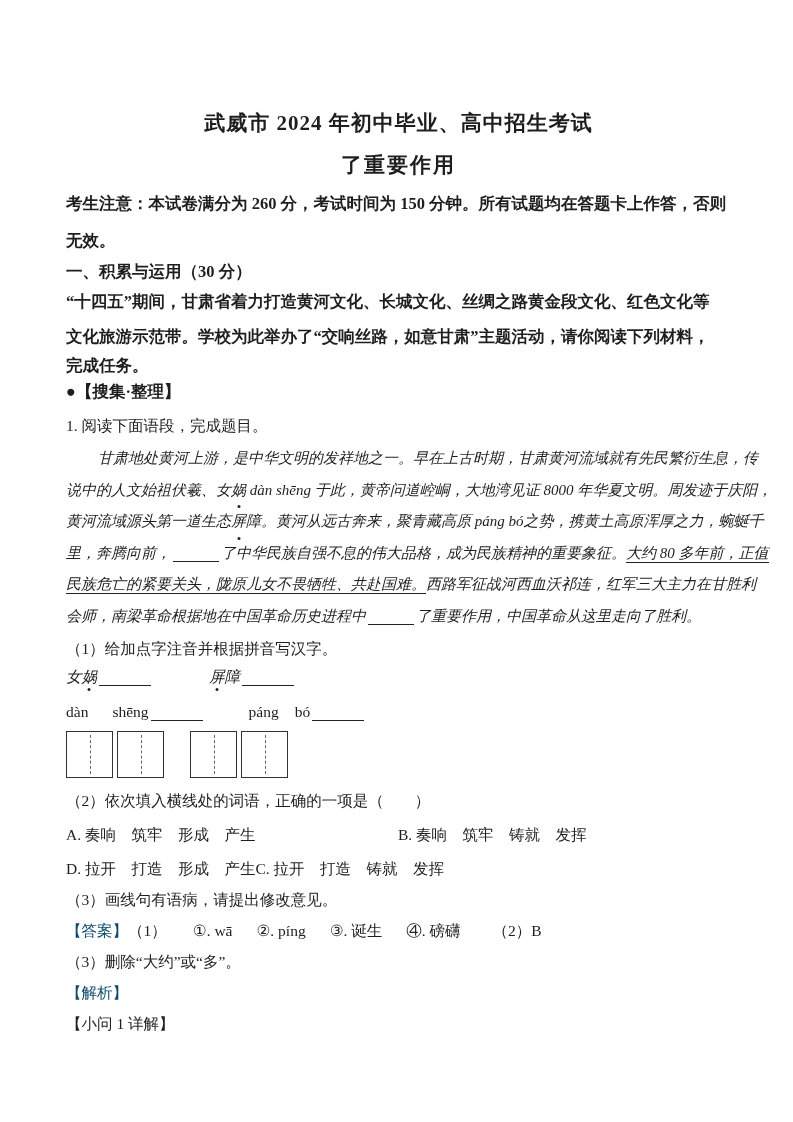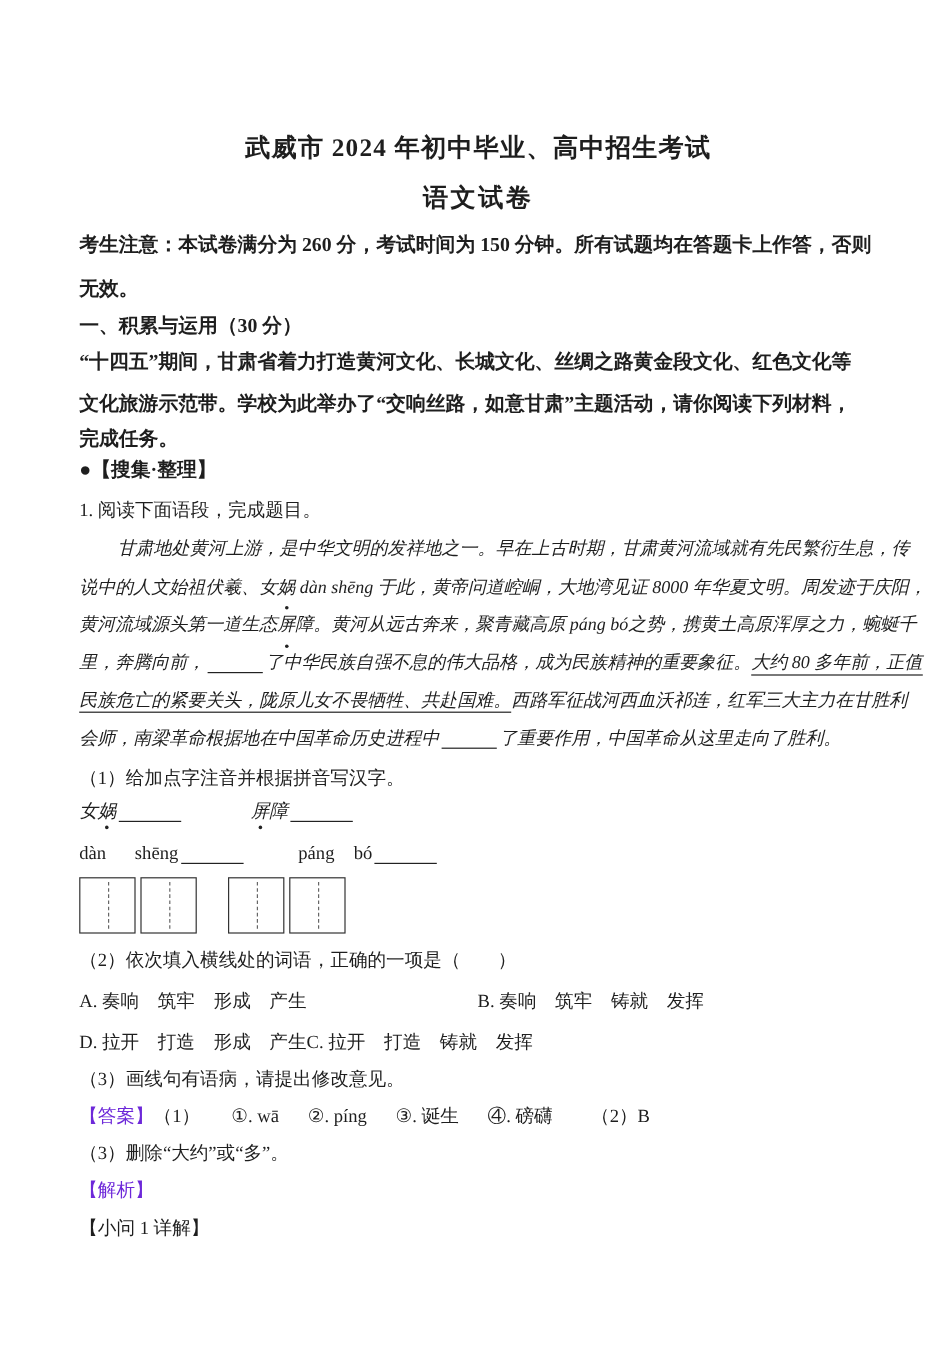--- a/index.html
+++ b/index.html
@@ -58,35 +58,35 @@
   .boxgap { display:inline-block; width:22px; }
 
   .q2-stem { margin-top:9px; }
   .opt-row { display:flex; font-size:15.5px; line-height:25px; }
   .opt-row1 { margin-top:9px; }
   .opt-row2 { margin-top:9px; }
   .opt-left { width:332px; }
   .q3-stem { margin-top:6px; }
 
   .answer-line { margin-top:6px; font-size:15.5px; line-height:25px; }
-  .blue { color:#6d28d9; }
+  .blue { color:#0c4a6e; }
   .ans-gap1 { margin-left:26px; }
   .ans-gap  { margin-left:24px; }
   .ans-gap2 { margin-left:32px; }
   .answer-line3 { margin-top:6px; font-size:15.5px; line-height:25px; }
   .analysis-label { margin-top:6px; font-size:15.5px; line-height:25px; }
   .subq-label { margin-top:6px; font-size:15.5px; line-height:25px; }
 </style>
 </head>
 <body>
 
 <div class="page">
 
   <div class="title1">武威市 2024 年初中毕业、高中招生考试</div>
-  <div class="title2">语文试卷</div>
+  <div class="title2">了重要作用</div>
 
   <div class="notice-line1">考生注意：本试卷满分为 260 分，考试时间为 150 分钟。所有试题均在答题卡上作答，否则</div>
   <div class="notice-line2">无效。</div>
 
   <div class="sec-heading">一、积累与运用（30 分）</div>
 
   <div class="intro-line intro-line1">“十四五”期间，甘肃省着力打造黄河文化、长城文化、丝绸之路黄金段文化、红色文化等</div>
   <div class="intro-line intro-line2">文化旅游示范带。学校为此举办了“交响丝路，如意甘肃”主题活动，请你阅读下列材料，</div>
   <div class="intro-line intro-line3">完成任务。</div>
 

